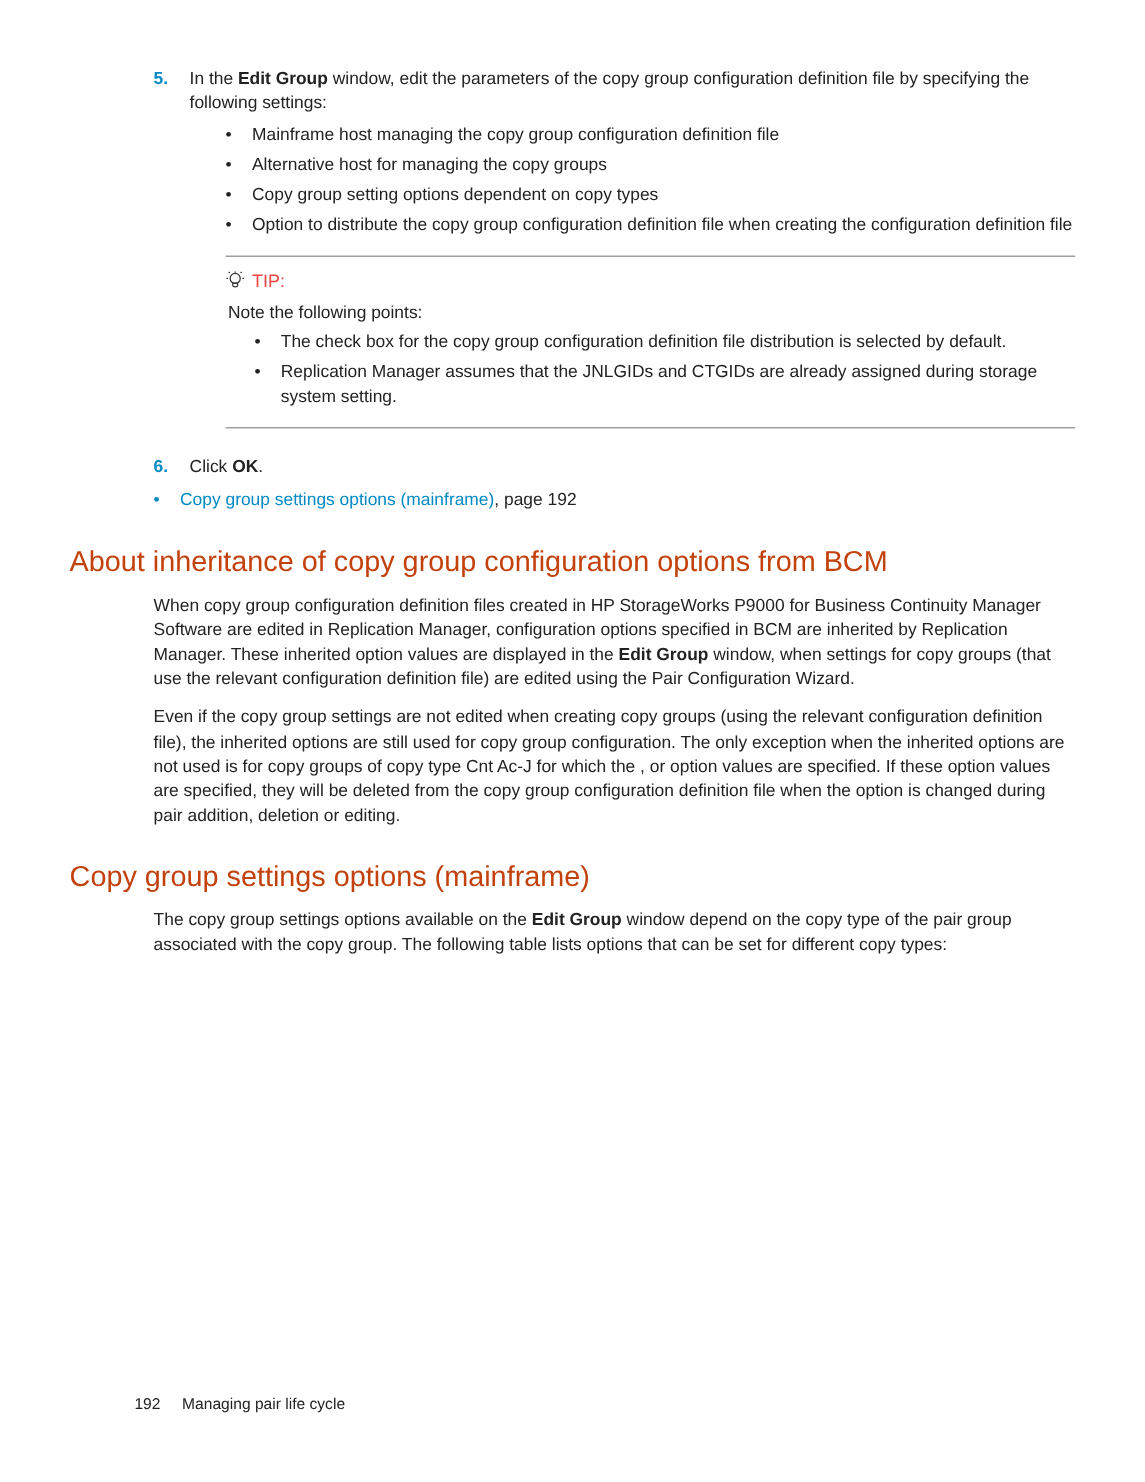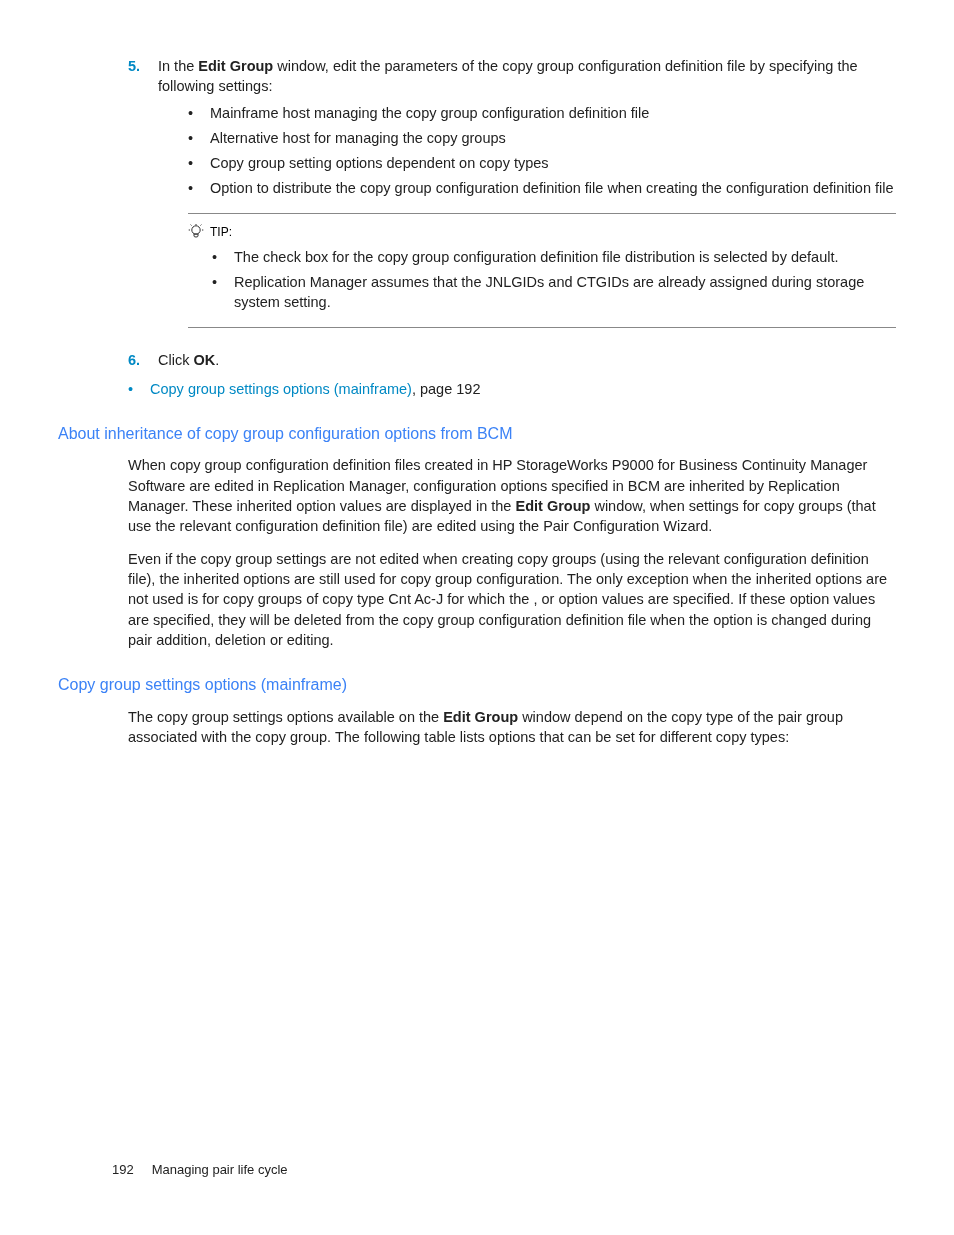--- a/index.html
+++ b/index.html
@@ -62,37 +62,37 @@
     align-items: center;
     margin-bottom: 6px;
   }
   .tip-icon {
     width: 18px;
     height: 16px;
     margin-right: 4px;
     display: inline-block;
   }
   .tip-label {
-    color: #000000;
-    font-size: 12px;
+    color: #ef4444;
+    font-size: 15px;
   }
   .tip-body {
     padding-left: 2px;
   }
   .tip-ul {
     padding-left: 22px;
     margin: 4px 0;
   }
   .bold { font-weight: bold; }
   .link { color: #0089c4; }
   h2 {
     font-family: Arial, Helvetica, sans-serif;
     font-weight: normal;
-    color: #3b82f6;
-    font-size: 16px;
+    color: #c2410c;
+    font-size: 24px;
     margin: 24px 0 10px -70px;
   }
   .body-para {
     margin: 8px 0 12px 0;
   }
   .indent-body {
     margin-left: 70px;
   }
   .related-head {
     font-weight: bold;
@@ -162,20 +162,21 @@
                 <line x1="2" y1="6" x2="0.7" y2="6" stroke="#333" stroke-width="1"></line>
                 <line x1="14" y1="6" x2="15.3" y2="6" stroke="#333" stroke-width="1"></line>
                 <line x1="3.5" y1="1.5" x2="2.6" y2="0.6" stroke="#333" stroke-width="1"></line>
                 <line x1="12.5" y1="1.5" x2="13.4" y2="0.6" stroke="#333" stroke-width="1"></line>
                 <path d="M6 10 L6 12 Q6 13 8 13 Q10 13 10 12 L10 10 Z" fill="none" stroke="#333" stroke-width="1"></path>
               </svg>
             </span>
             <span class="tip-label">TIP:</span>
           </div>
           <div class="tip-body">
+            <div>Note the following points:</div>
             <div class="tip-ul">
               <div class="ul-item">
                 <div class="bullet">•</div>
                 <div class="ul-body">The check box for the copy group configuration definition file distribution is selected by default.</div>
               </div>
               <div class="ul-item">
                 <div class="bullet">•</div>
                 <div class="ul-body">Replication Manager assumes that the JNLGIDs and CTGIDs are already assigned during storage system setting.</div>
               </div>
             </div>

